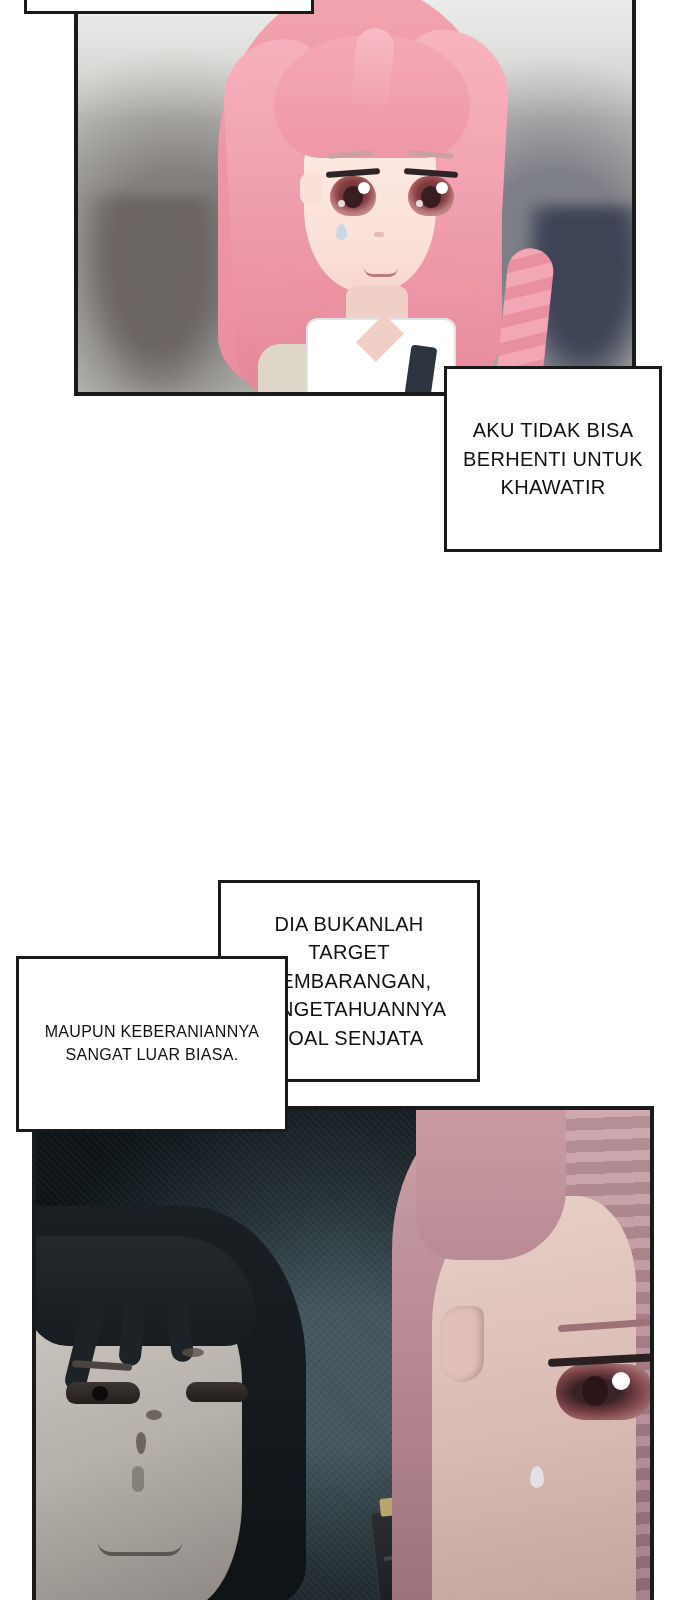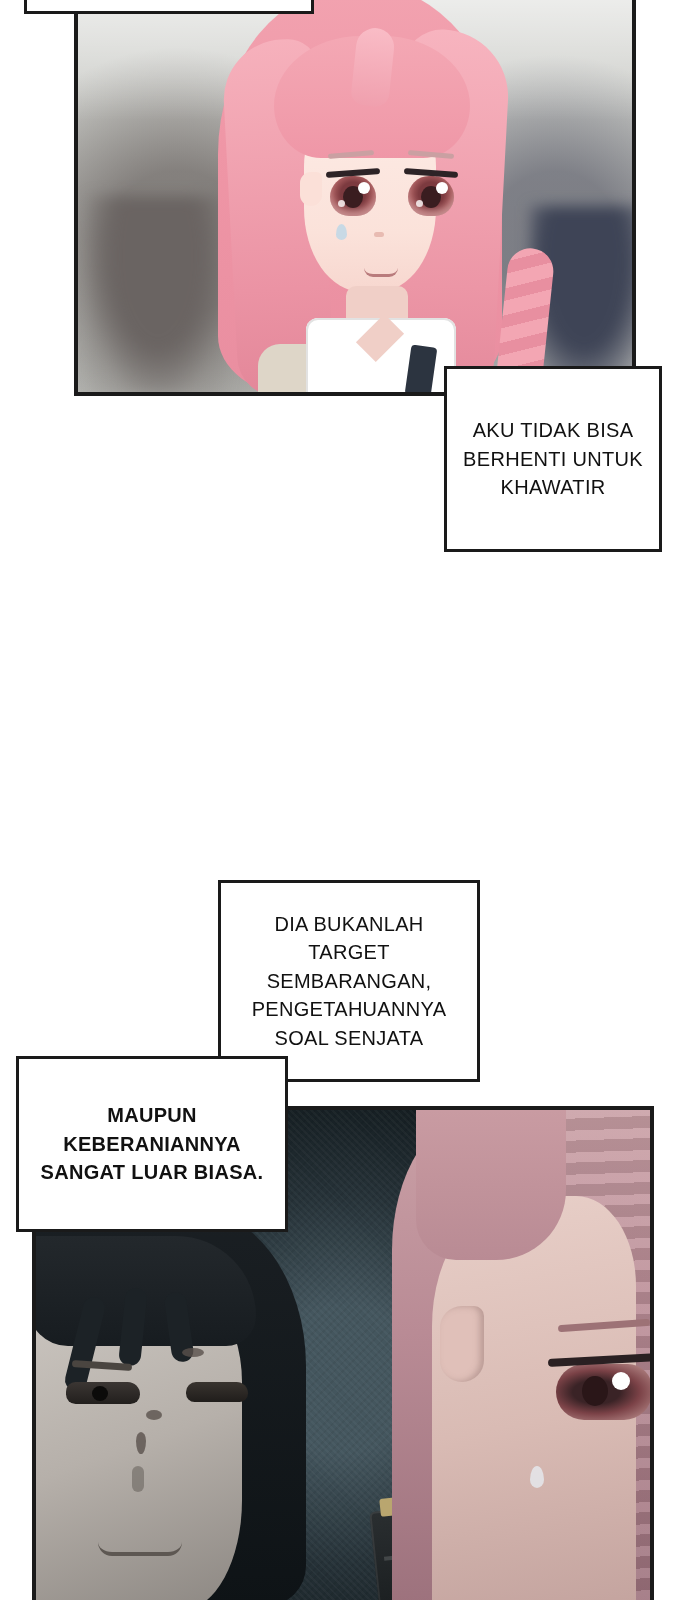--- a/index.html
+++ b/index.html
@@ -545,26 +545,25 @@
   }
   .bubble-target {
     left: 218px;
     top: 880px;
     width: 262px;
     height: 202px;
     font-size: 20px;
   }
   .bubble-brave {
     left: 16px;
-    top: 1056px;
+    top: 956px;
     width: 272px;
     height: 176px;
-    font-size: 20px;
+    font-size: 16px;
     z-index: 5;
-    font-weight: bold;
   }
 </style>
 </head>
 <body>
 
 <div class="page">
 
   <div class="panel1">
     <div class="p1-bg"></div>
     <div class="p1-blur-top"></div>

